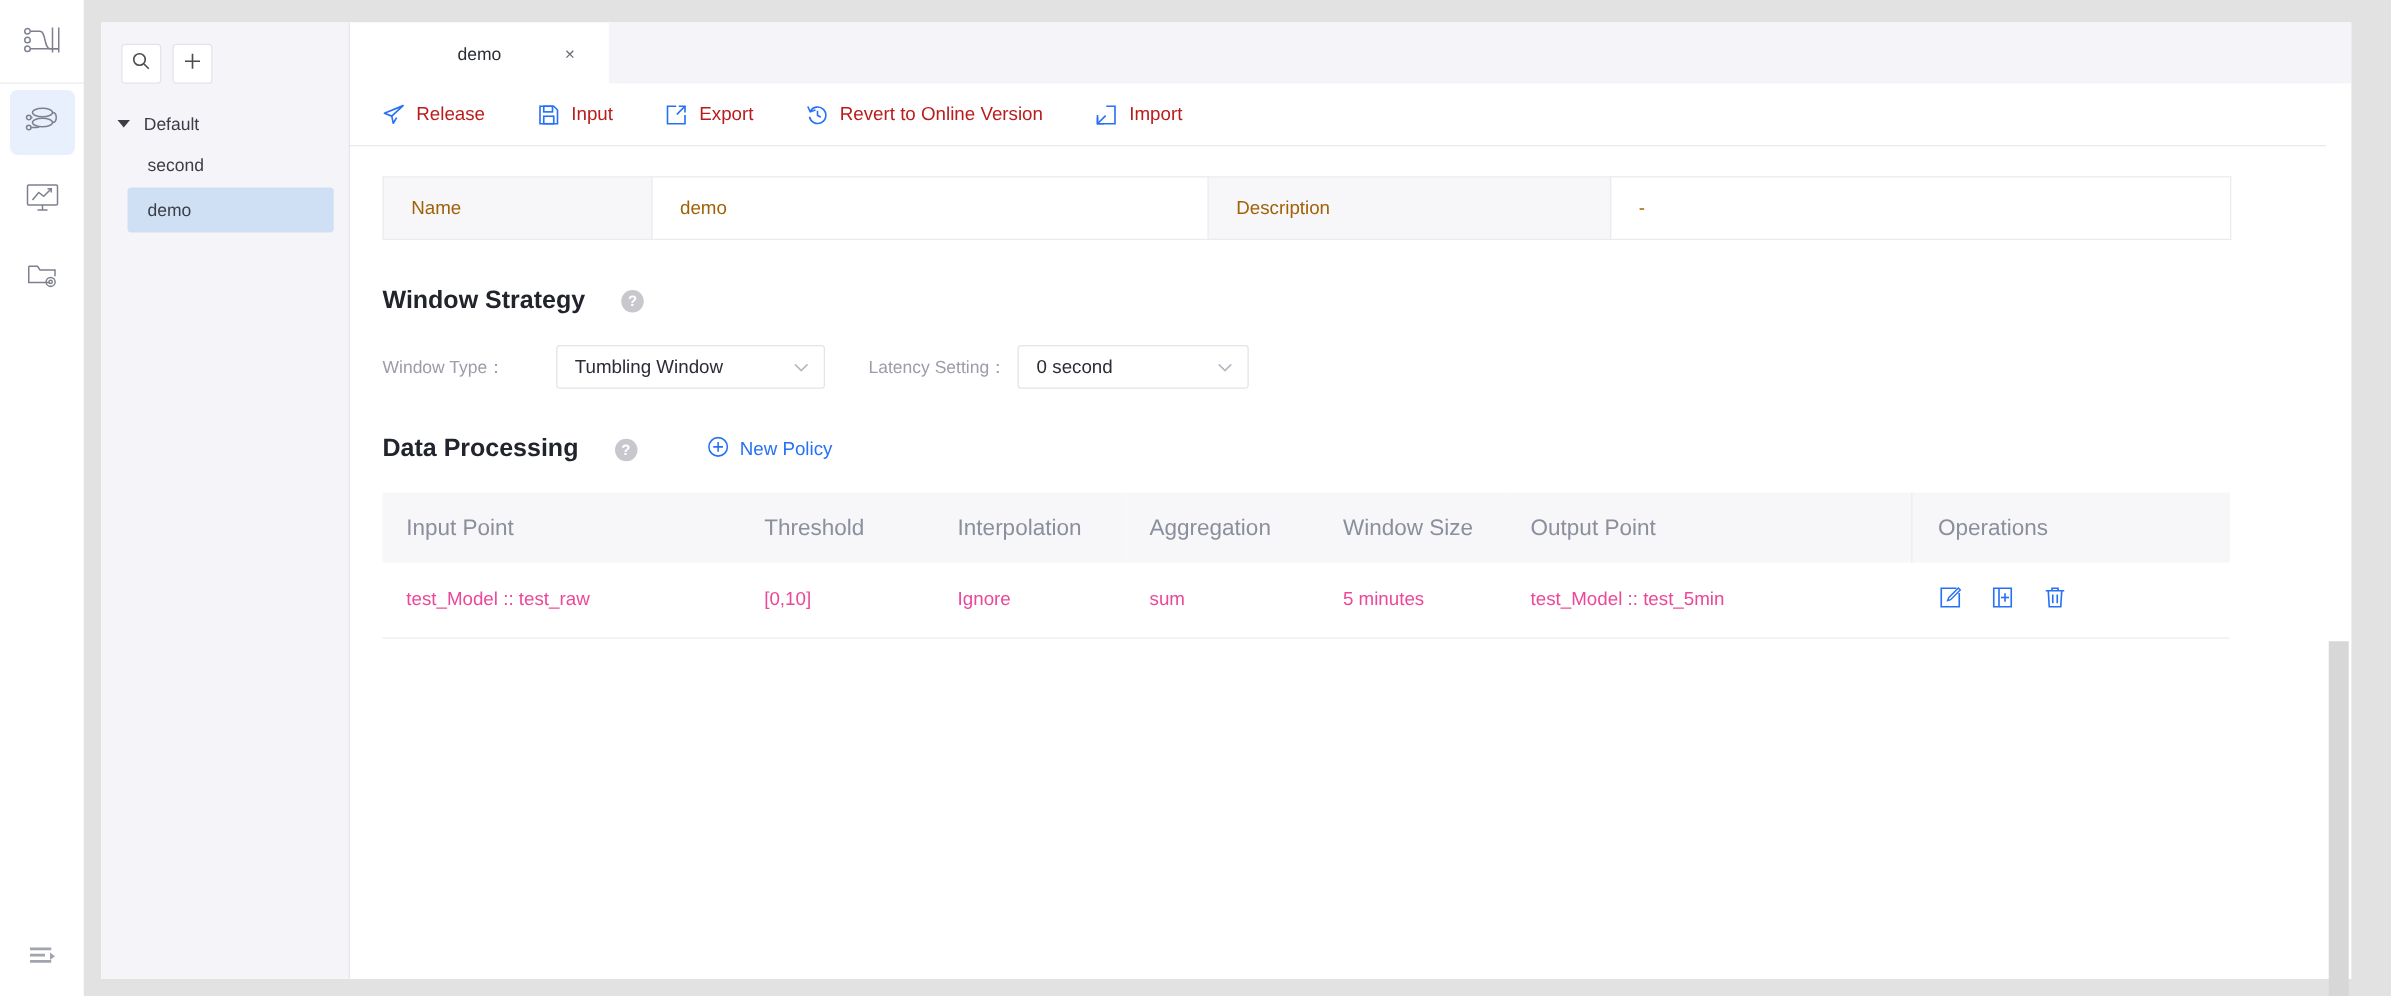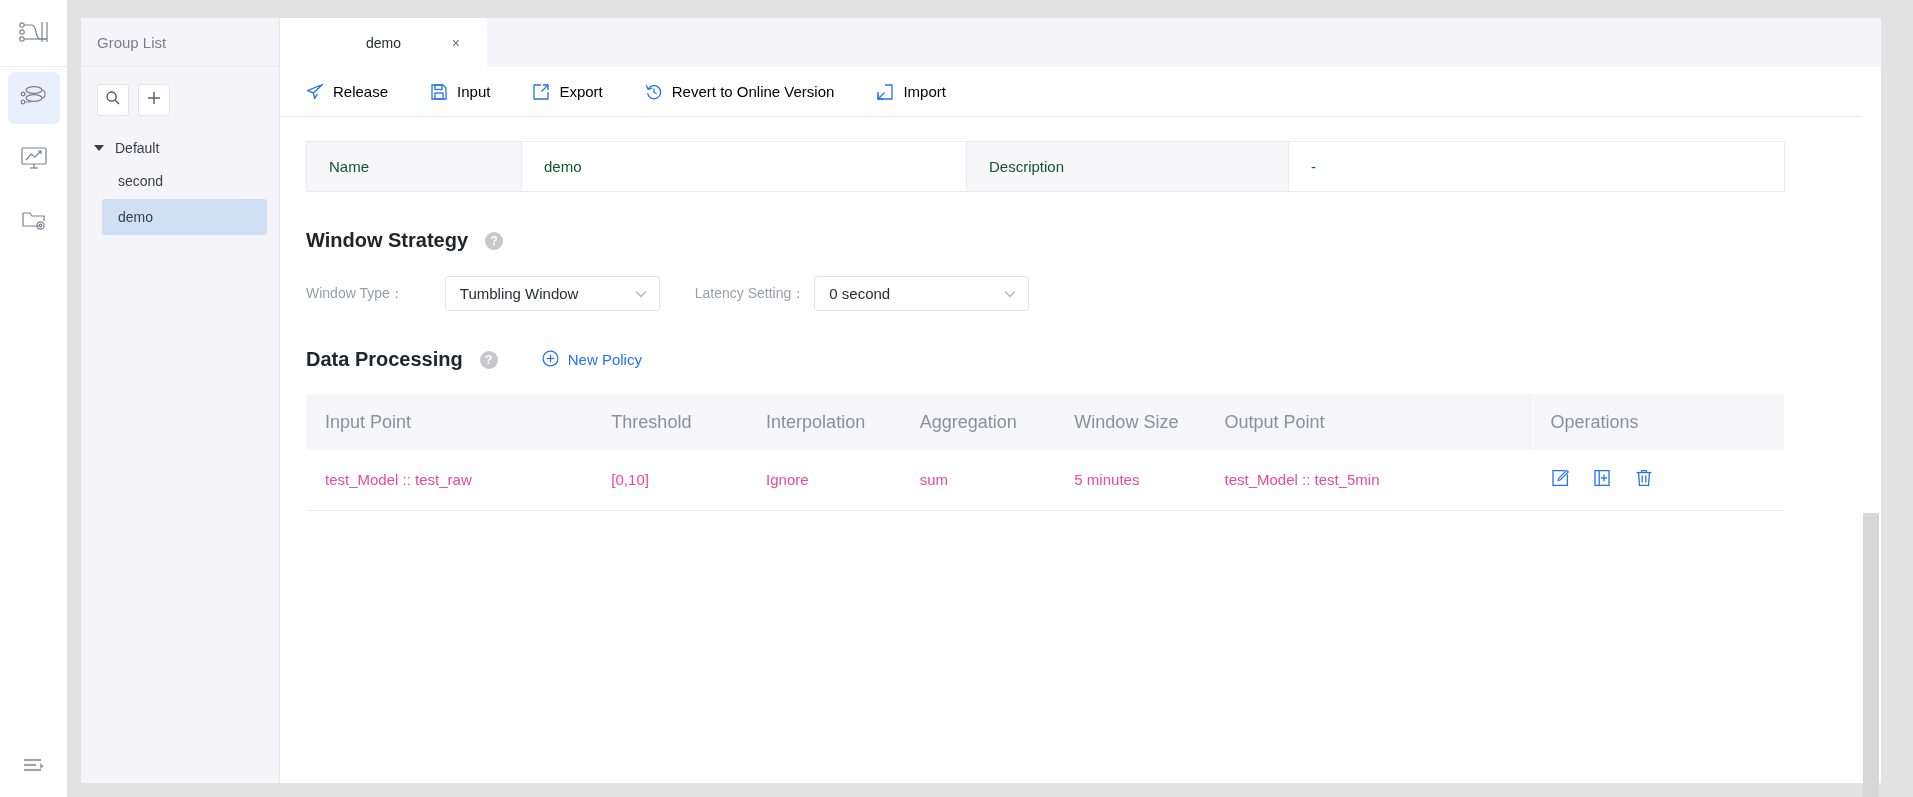--- a/index.html
+++ b/index.html
@@ -159,50 +159,50 @@
   .toolbar {
     height: 50px;
     border-bottom: 1px solid #e8e8ee;
     display: flex; align-items: center;
     padding-left: 26px;
     gap: 42px;
   }
   .tb-btn {
     display: flex; align-items: center;
     gap: 9px;
-    color: #000000;
+    color: #b91c1c;
     font-size: 15px;
   }
   .tb-btn svg { display: block; }
 
   
   .infotable {
     margin: 24px 0 0 26px;
     width: 1478px;
     border: 1px solid #eaeaef;
     border-collapse: collapse;
     table-layout: fixed;
   }
   .infotable td {
     height: 50px;
     border: 1px solid #eaeaef;
     font-size: 15px;
-    color: #14532d;
+    color: #a16207;
     padding-left: 22px;
   }
   .infotable td.lbl { background: #f7f7fa; }
   .col-lbl  { width: 215px; }
   .col-val  { width: 445px; }
   .col-lbl2 { width: 322px; }
   .col-val2 { width: 496px; }
 
   
   .sec-head {
     display: flex; align-items: center;
-    gap: 17px;
+    gap: 29px;
     margin: 37px 0 0 26px;
     text-align: center;
   }
   .sec-title {
     font-size: 20px;
     font-weight: bold;
     color: #22242c;
   }
   .help-dot {
     width: 18px; height: 18px;
@@ -238,21 +238,21 @@
     border: 1px solid #e3e3e9;
     border-radius: 3px;
     display: flex; align-items: center;
     justify-content: space-between;
     padding: 0 12px 0 14px;
     font-size: 15px;
     color: #2b2d36;
     background: #ffffff;
   }
   .select.w1 { width: 215px; margin-left: 32px; }
-  .select.w2 { width: 215px; }
+  .select.w2 { width: 185px; }
   .chev {
     color: #b6b8c2;
     font-size: 12px;
     margin-left: 10px;
   }
 
   
   .dtable {
     margin: 23px 0 0 26px;
     width: 1478px;
@@ -361,21 +361,20 @@
           <path d="M2 13 H19"></path>
           <path d="M18 6 L22 9 L18 12 Z" fill="#a2a4b0" stroke="none"></path>
         </svg>
       </span>
     </div>
   </div>
 
   <div class="shell">
 
     <div class="grouplist">
-      <div class="grouplist-header">Group List</div>
 
       <div class="grouplist-tools">
         <div class="tool-btn">
           <span>
             <svg width="16" height="16" viewBox="0 0 16 16" fill="none" stroke="#4a4a52" stroke-width="1.3">
               <circle cx="6.6" cy="6.6" r="4.6"></circle>
               <path d="M10.2 10.2 L14 14"></path>
             </svg>
           </span>
         </div>

